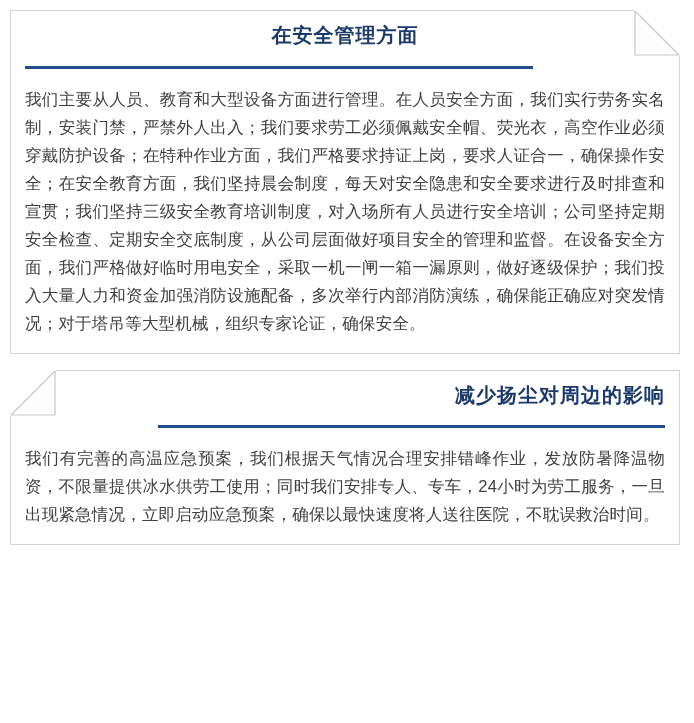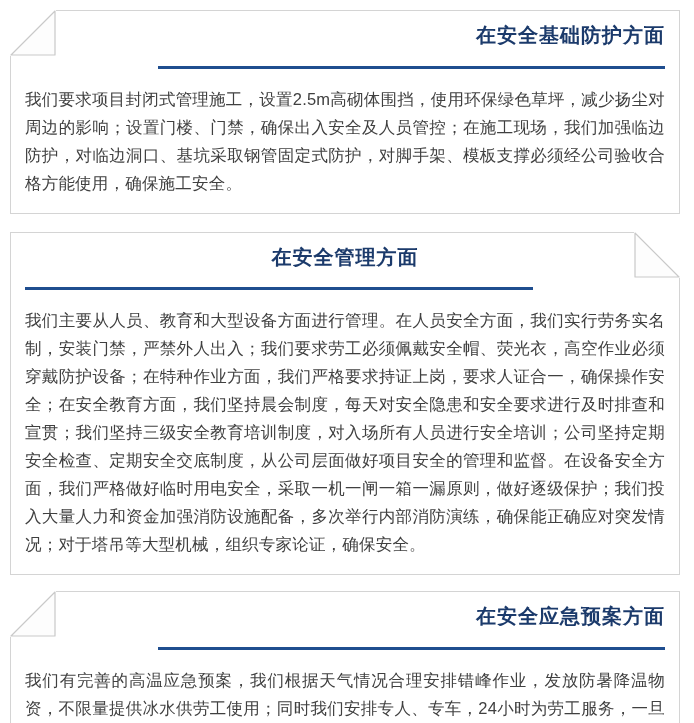--- a/index.html
+++ b/index.html
@@ -58,43 +58,34 @@
     color: #404040;
     text-align: justify;
     letter-spacing: 0.2px;
   }
 </style>
 </head>
 <body>
 
 <div class="page">
 
-  <section class="card s1">
-    <svg class="fold fold-left" viewBox="0 0 46 46" aria-hidden="true">
-      <rect x="0" y="0" width="46" height="46" fill="#ffffff"></rect>
-      <polygon points="45,1 1,45 45,45" fill="#fdfdfd" stroke="#c9c9c9" stroke-width="1.2" stroke-linejoin="round"></polygon>
-    </svg>
-    <h2 class="sec-title align-right">在安全基础防护方面</h2>
-    <div class="rule rule-right"></div>
-    <p class="sec-body">我们要求项目封闭式管理施工，设置2.5m高砌体围挡，使用环保绿色草坪，减少扬尘对周边的影响；设置门楼、门禁，确保出入安全及人员管控；在施工现场，我们加强临边防护，对临边洞口、基坑采取钢管固定式防护，对脚手架、模板支撑必须经公司验收合格方能使用，确保施工安全。</p>
-  </section>
 
   <section class="card s2">
     <svg class="fold fold-right" viewBox="0 0 46 46" aria-hidden="true">
       <rect x="0" y="0" width="46" height="46" fill="#ffffff"></rect>
       <polygon points="1,1 45,45 1,45" fill="#fdfdfd" stroke="#c9c9c9" stroke-width="1.2" stroke-linejoin="round"></polygon>
     </svg>
     <h2 class="sec-title align-left">在安全管理方面</h2>
     <div class="rule rule-left"></div>
     <p class="sec-body">我们主要从人员、教育和大型设备方面进行管理。在人员安全方面，我们实行劳务实名制，安装门禁，严禁外人出入；我们要求劳工必须佩戴安全帽、荧光衣，高空作业必须穿戴防护设备；在特种作业方面，我们严格要求持证上岗，要求人证合一，确保操作安全；在安全教育方面，我们坚持晨会制度，每天对安全隐患和安全要求进行及时排查和宣贯；我们坚持三级安全教育培训制度，对入场所有人员进行安全培训；公司坚持定期安全检查、定期安全交底制度，从公司层面做好项目安全的管理和监督。在设备安全方面，我们严格做好临时用电安全，采取一机一闸一箱一漏原则，做好逐级保护；我们投入大量人力和资金加强消防设施配备，多次举行内部消防演练，确保能正确应对突发情况；对于塔吊等大型机械，组织专家论证，确保安全。</p>
   </section>
 
   <section class="card s3">
     <svg class="fold fold-left" viewBox="0 0 46 46" aria-hidden="true">
       <rect x="0" y="0" width="46" height="46" fill="#ffffff"></rect>
       <polygon points="45,1 1,45 45,45" fill="#fdfdfd" stroke="#c9c9c9" stroke-width="1.2" stroke-linejoin="round"></polygon>
     </svg>
-    <h2 class="sec-title align-right">在安全应急预案方面</h2>
+    <h2 class="sec-title align-right">减少扬尘对周边的影响</h2>
     <div class="rule rule-right"></div>
     <p class="sec-body">我们有完善的高温应急预案，我们根据天气情况合理安排错峰作业，发放防暑降温物资，不限量提供冰水供劳工使用；同时我们安排专人、专车，24小时为劳工服务，一旦出现紧急情况，立即启动应急预案，确保以最快速度将人送往医院，不耽误救治时间。</p>
   </section>
 
 </div>
 
 </body></html>

